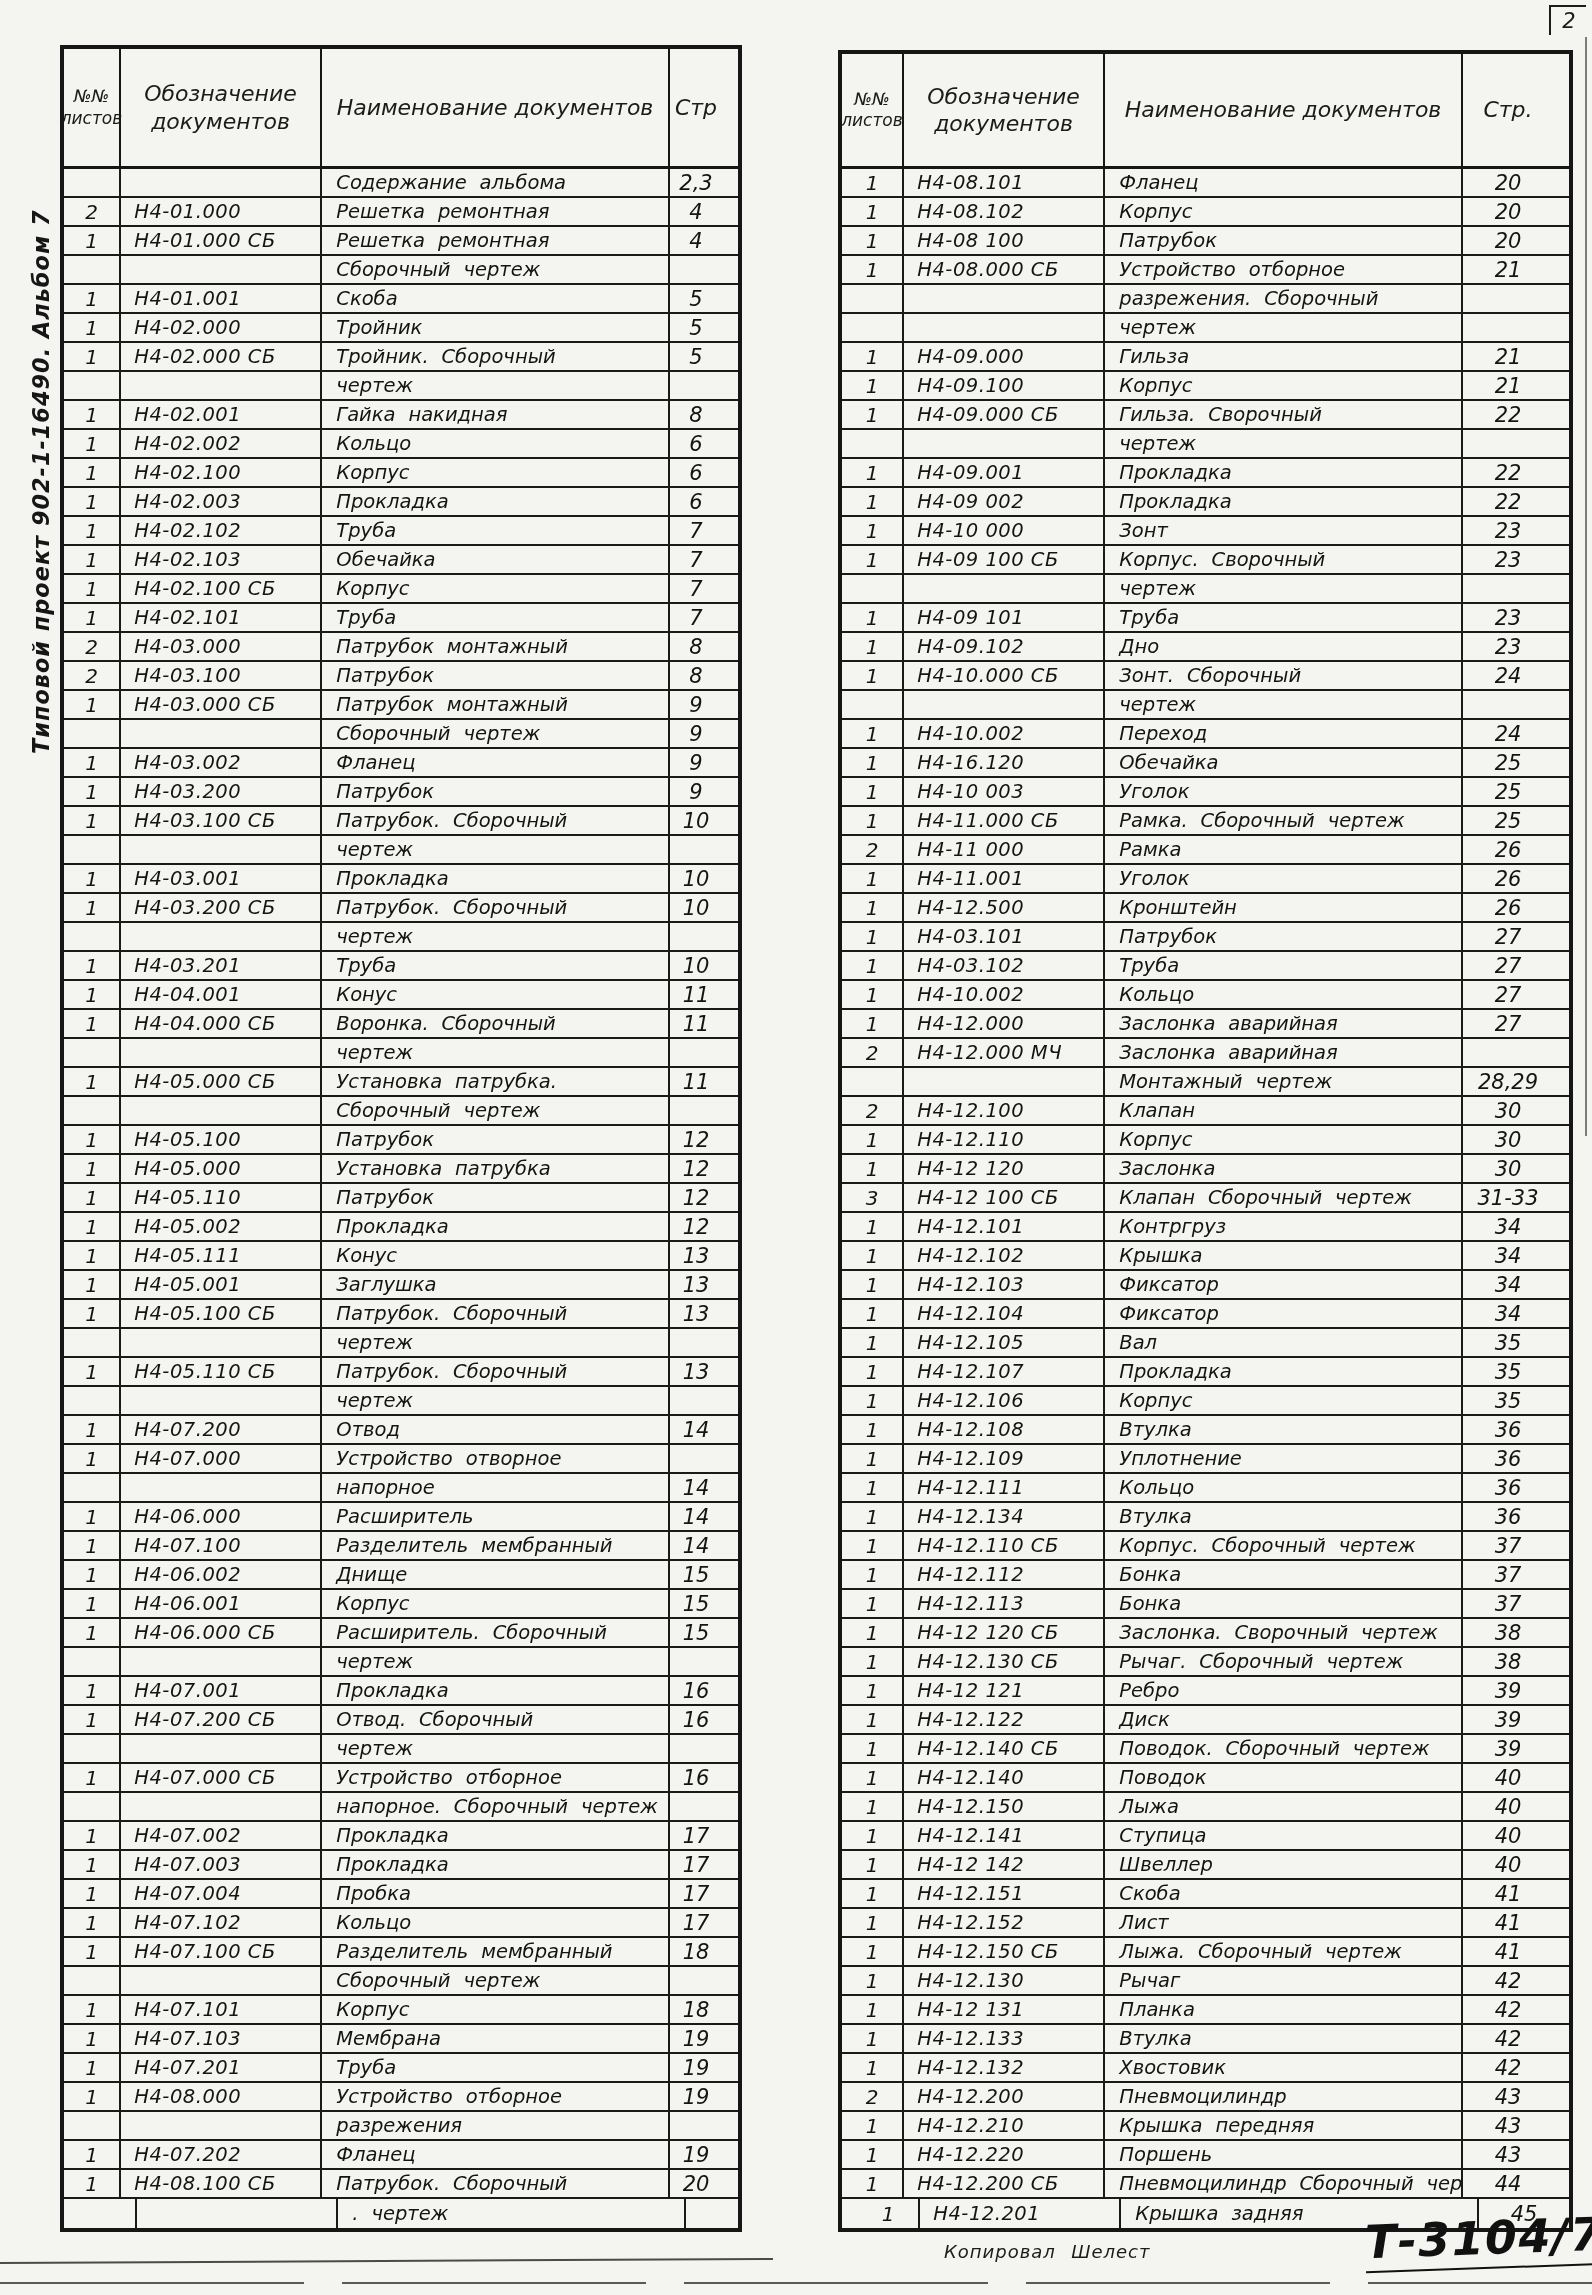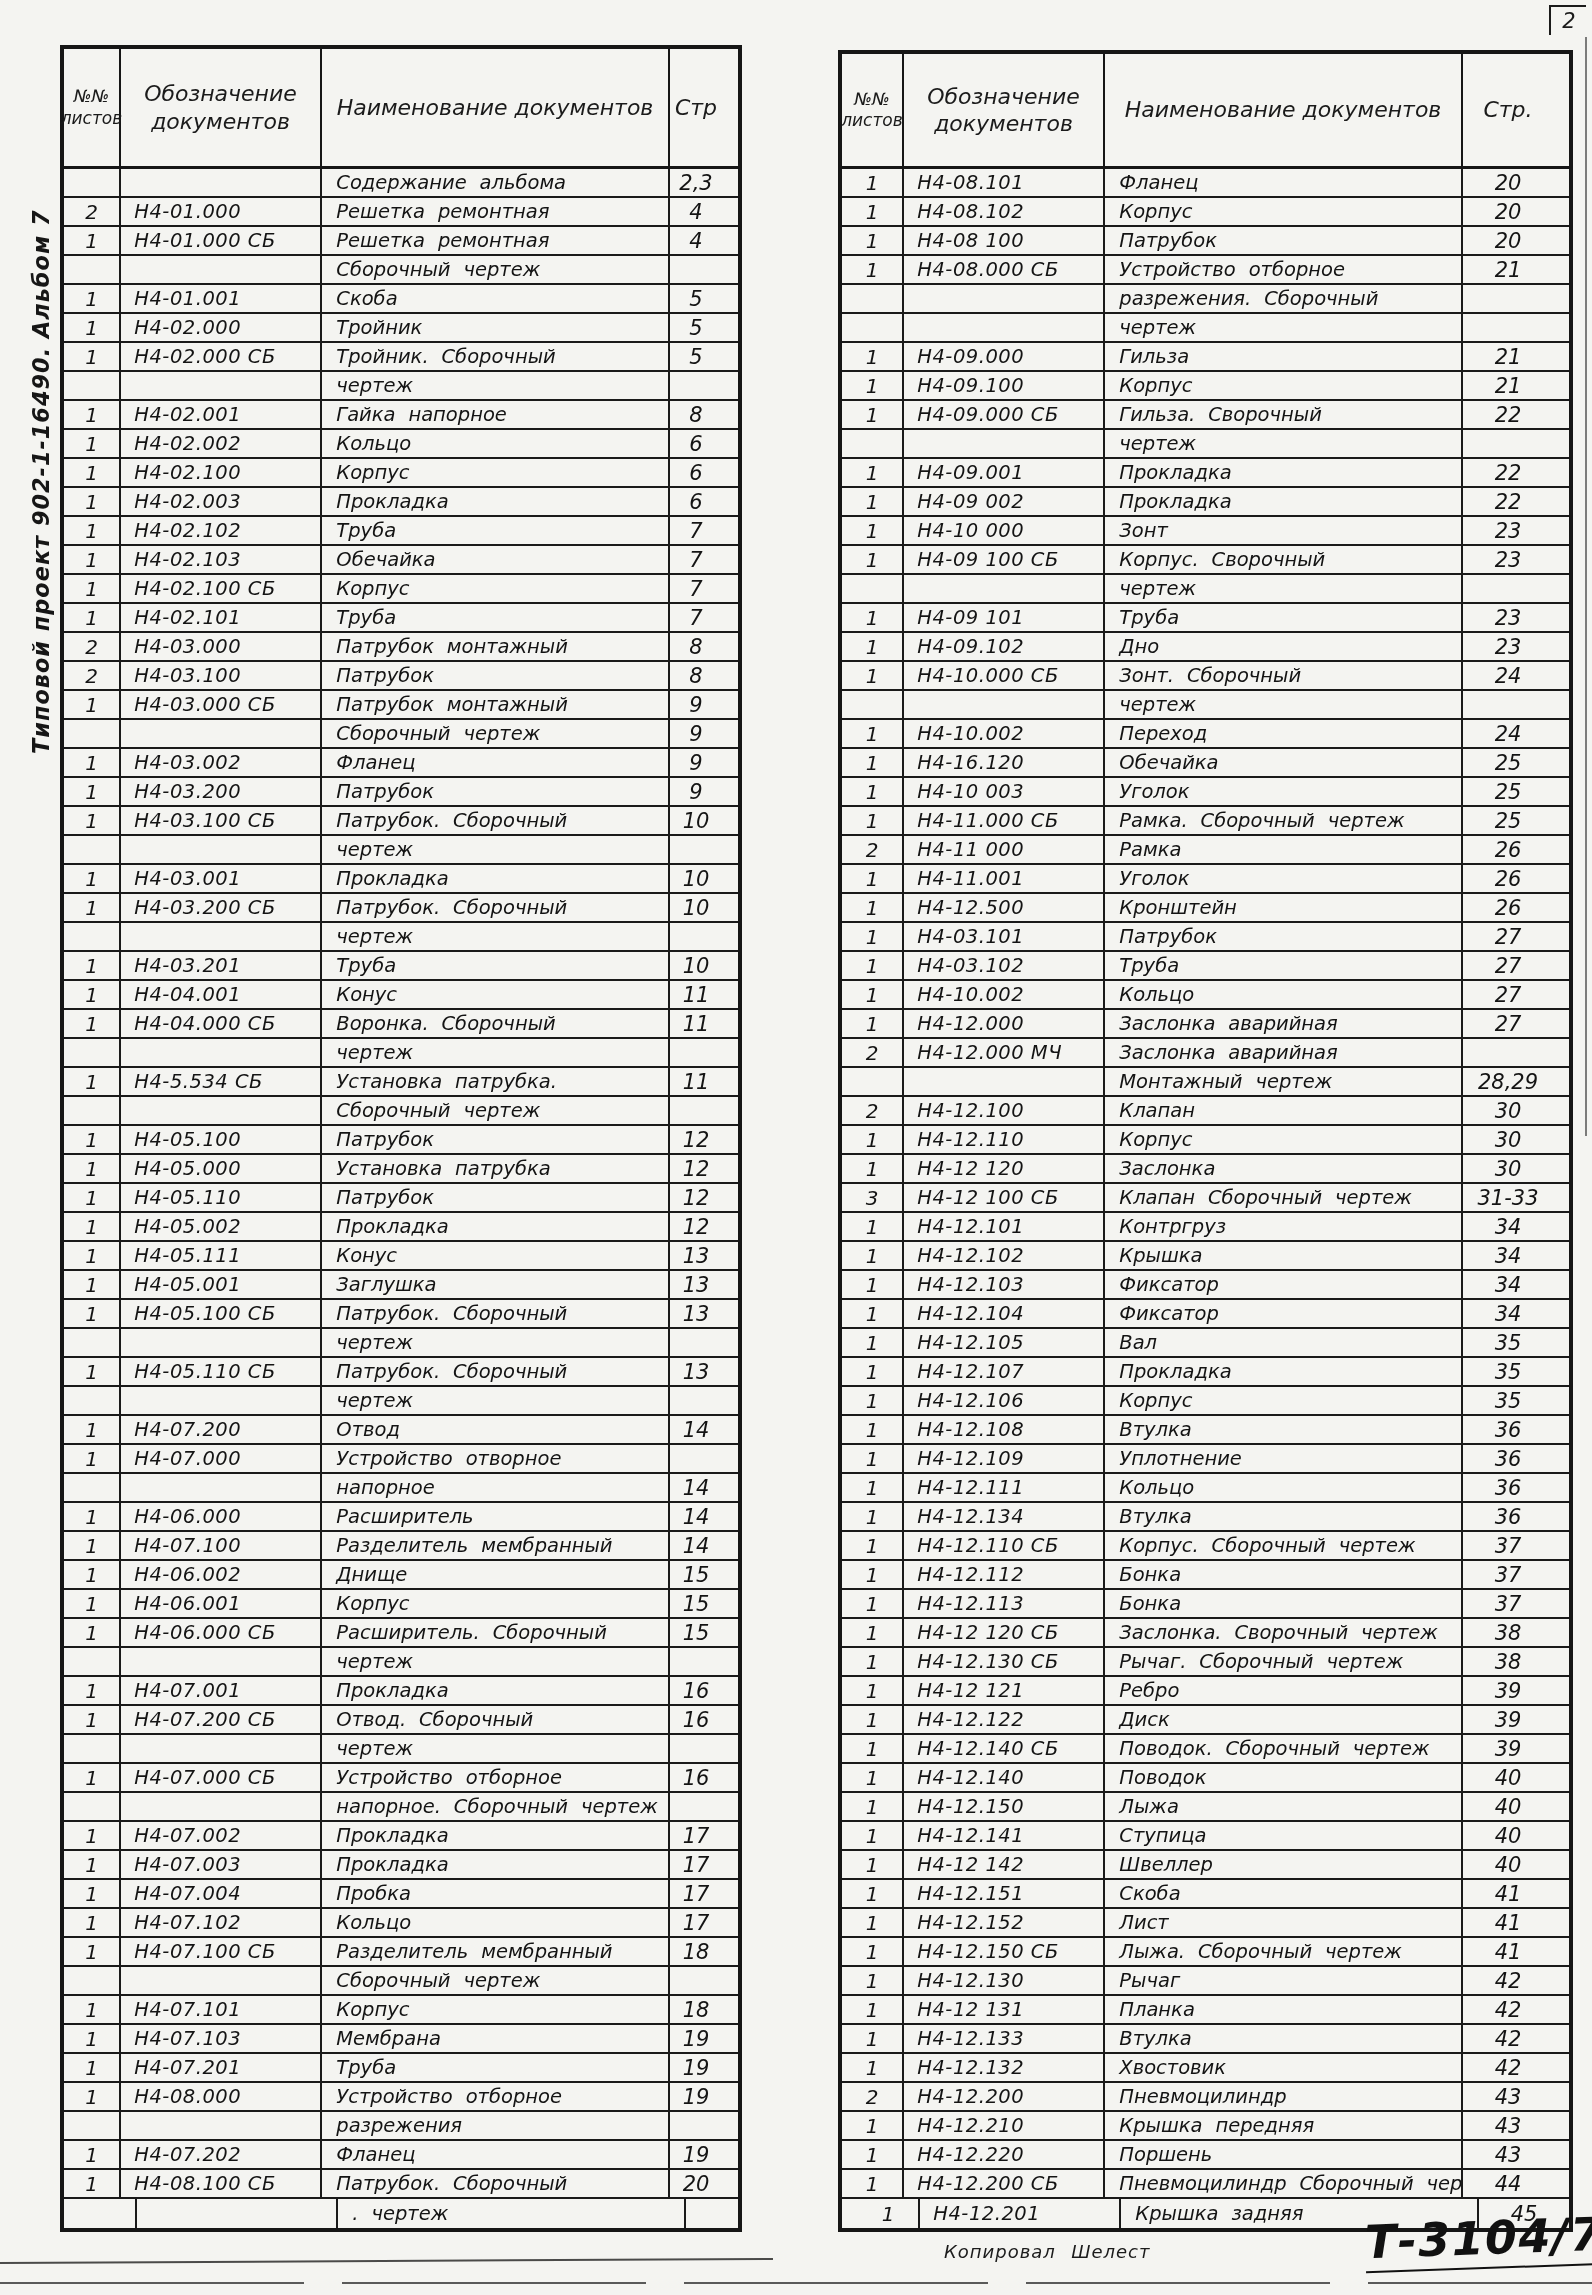--- a/index.html
+++ b/index.html
@@ -168,21 +168,21 @@
         </div>
         <div class="trow">
           <div class="tcell c-sheets"></div>
           <div class="tcell c-desig"></div>
           <div class="tcell c-name">чертеж</div>
           <div class="tcell c-page"></div>
         </div>
         <div class="trow">
           <div class="tcell c-sheets">1</div>
           <div class="tcell c-desig">Н4-02.001</div>
-          <div class="tcell c-name">Гайка напорное</div>
+          <div class="tcell c-name">Гайка накидная</div>
           <div class="tcell c-page">8</div>
         </div>
         <div class="trow">
           <div class="tcell c-sheets">1</div>
           <div class="tcell c-desig">Н4-02.002</div>
           <div class="tcell c-name">Кольцо</div>
           <div class="tcell c-page">6</div>
         </div>
         <div class="trow">
           <div class="tcell c-sheets">1</div>
@@ -305,21 +305,21 @@
           <div class="tcell c-page">11</div>
         </div>
         <div class="trow">
           <div class="tcell c-sheets"></div>
           <div class="tcell c-desig"></div>
           <div class="tcell c-name">чертеж</div>
           <div class="tcell c-page"></div>
         </div>
         <div class="trow">
           <div class="tcell c-sheets">1</div>
-          <div class="tcell c-desig">Н4-5.534 СБ</div>
+          <div class="tcell c-desig">Н4-05.000 СБ</div>
           <div class="tcell c-name">Установка патрубка.</div>
           <div class="tcell c-page">11</div>
         </div>
         <div class="trow">
           <div class="tcell c-sheets"></div>
           <div class="tcell c-desig"></div>
           <div class="tcell c-name">Сборочный чертеж</div>
           <div class="tcell c-page"></div>
         </div>
         <div class="trow">

